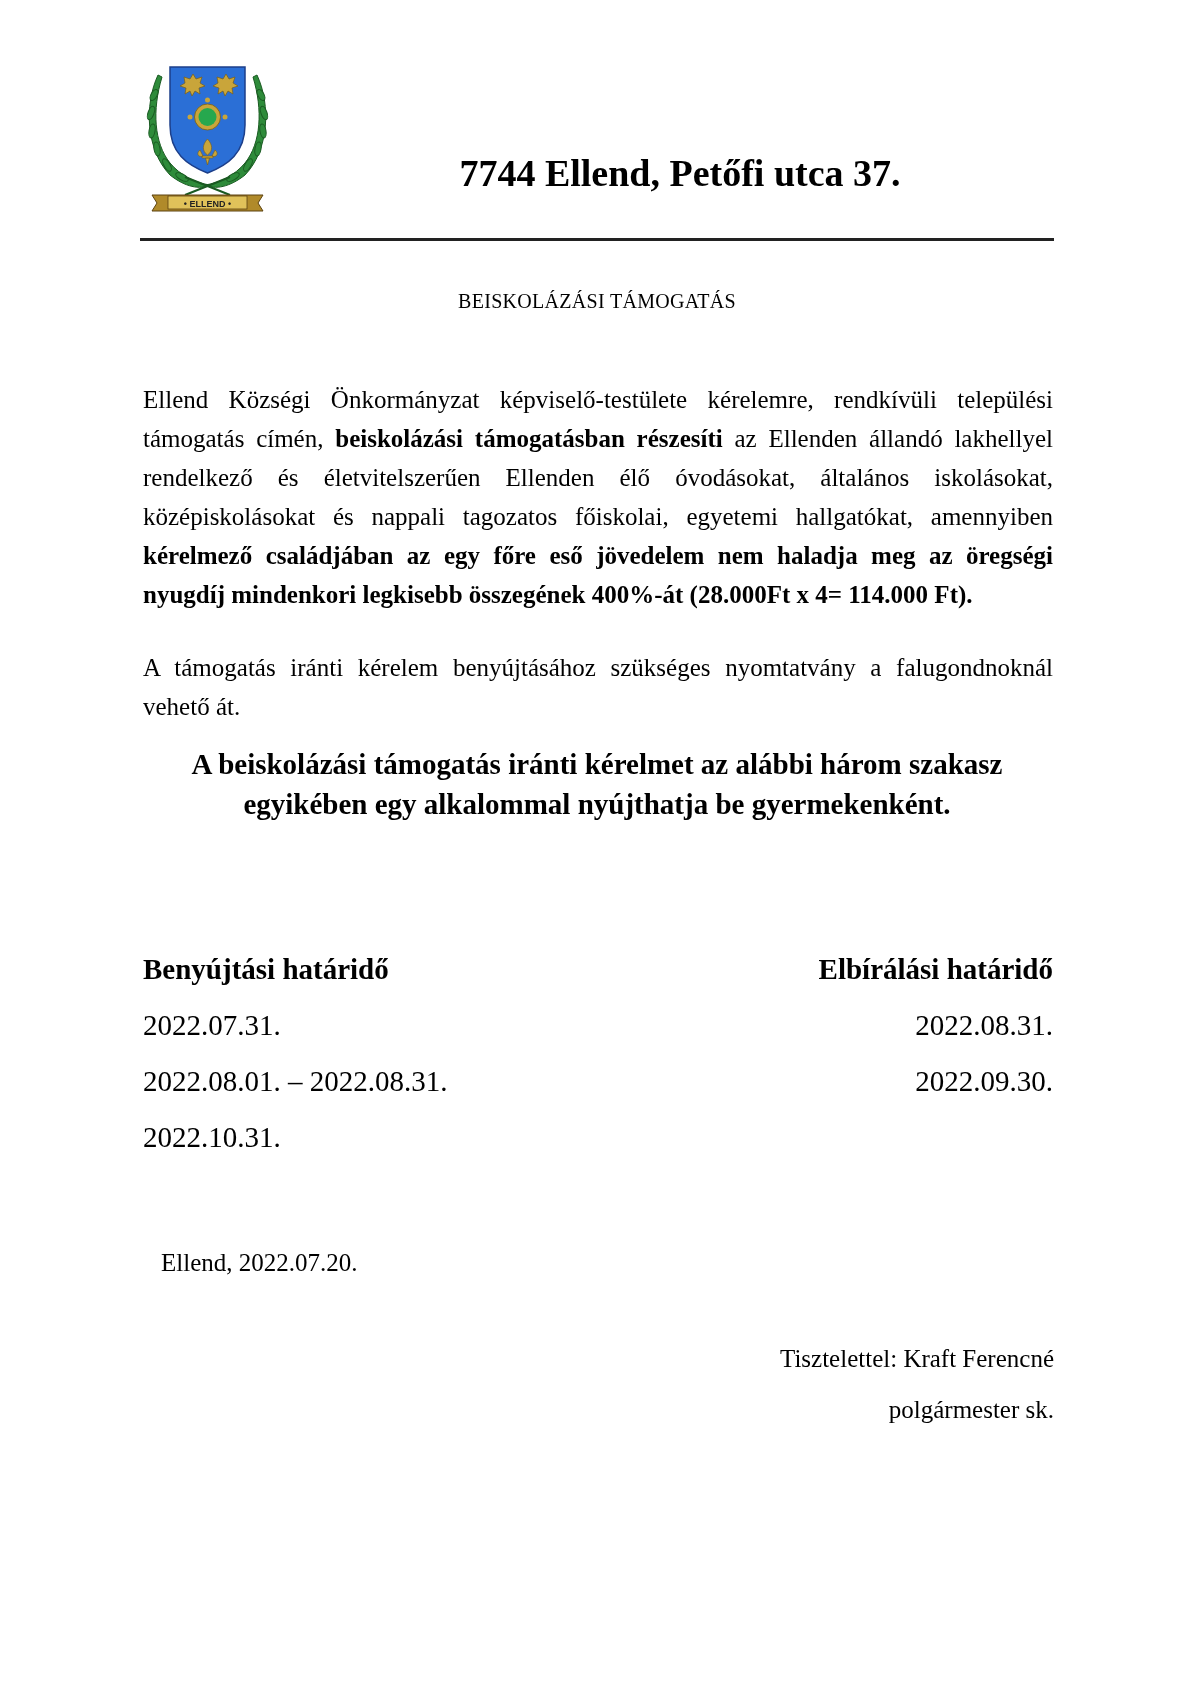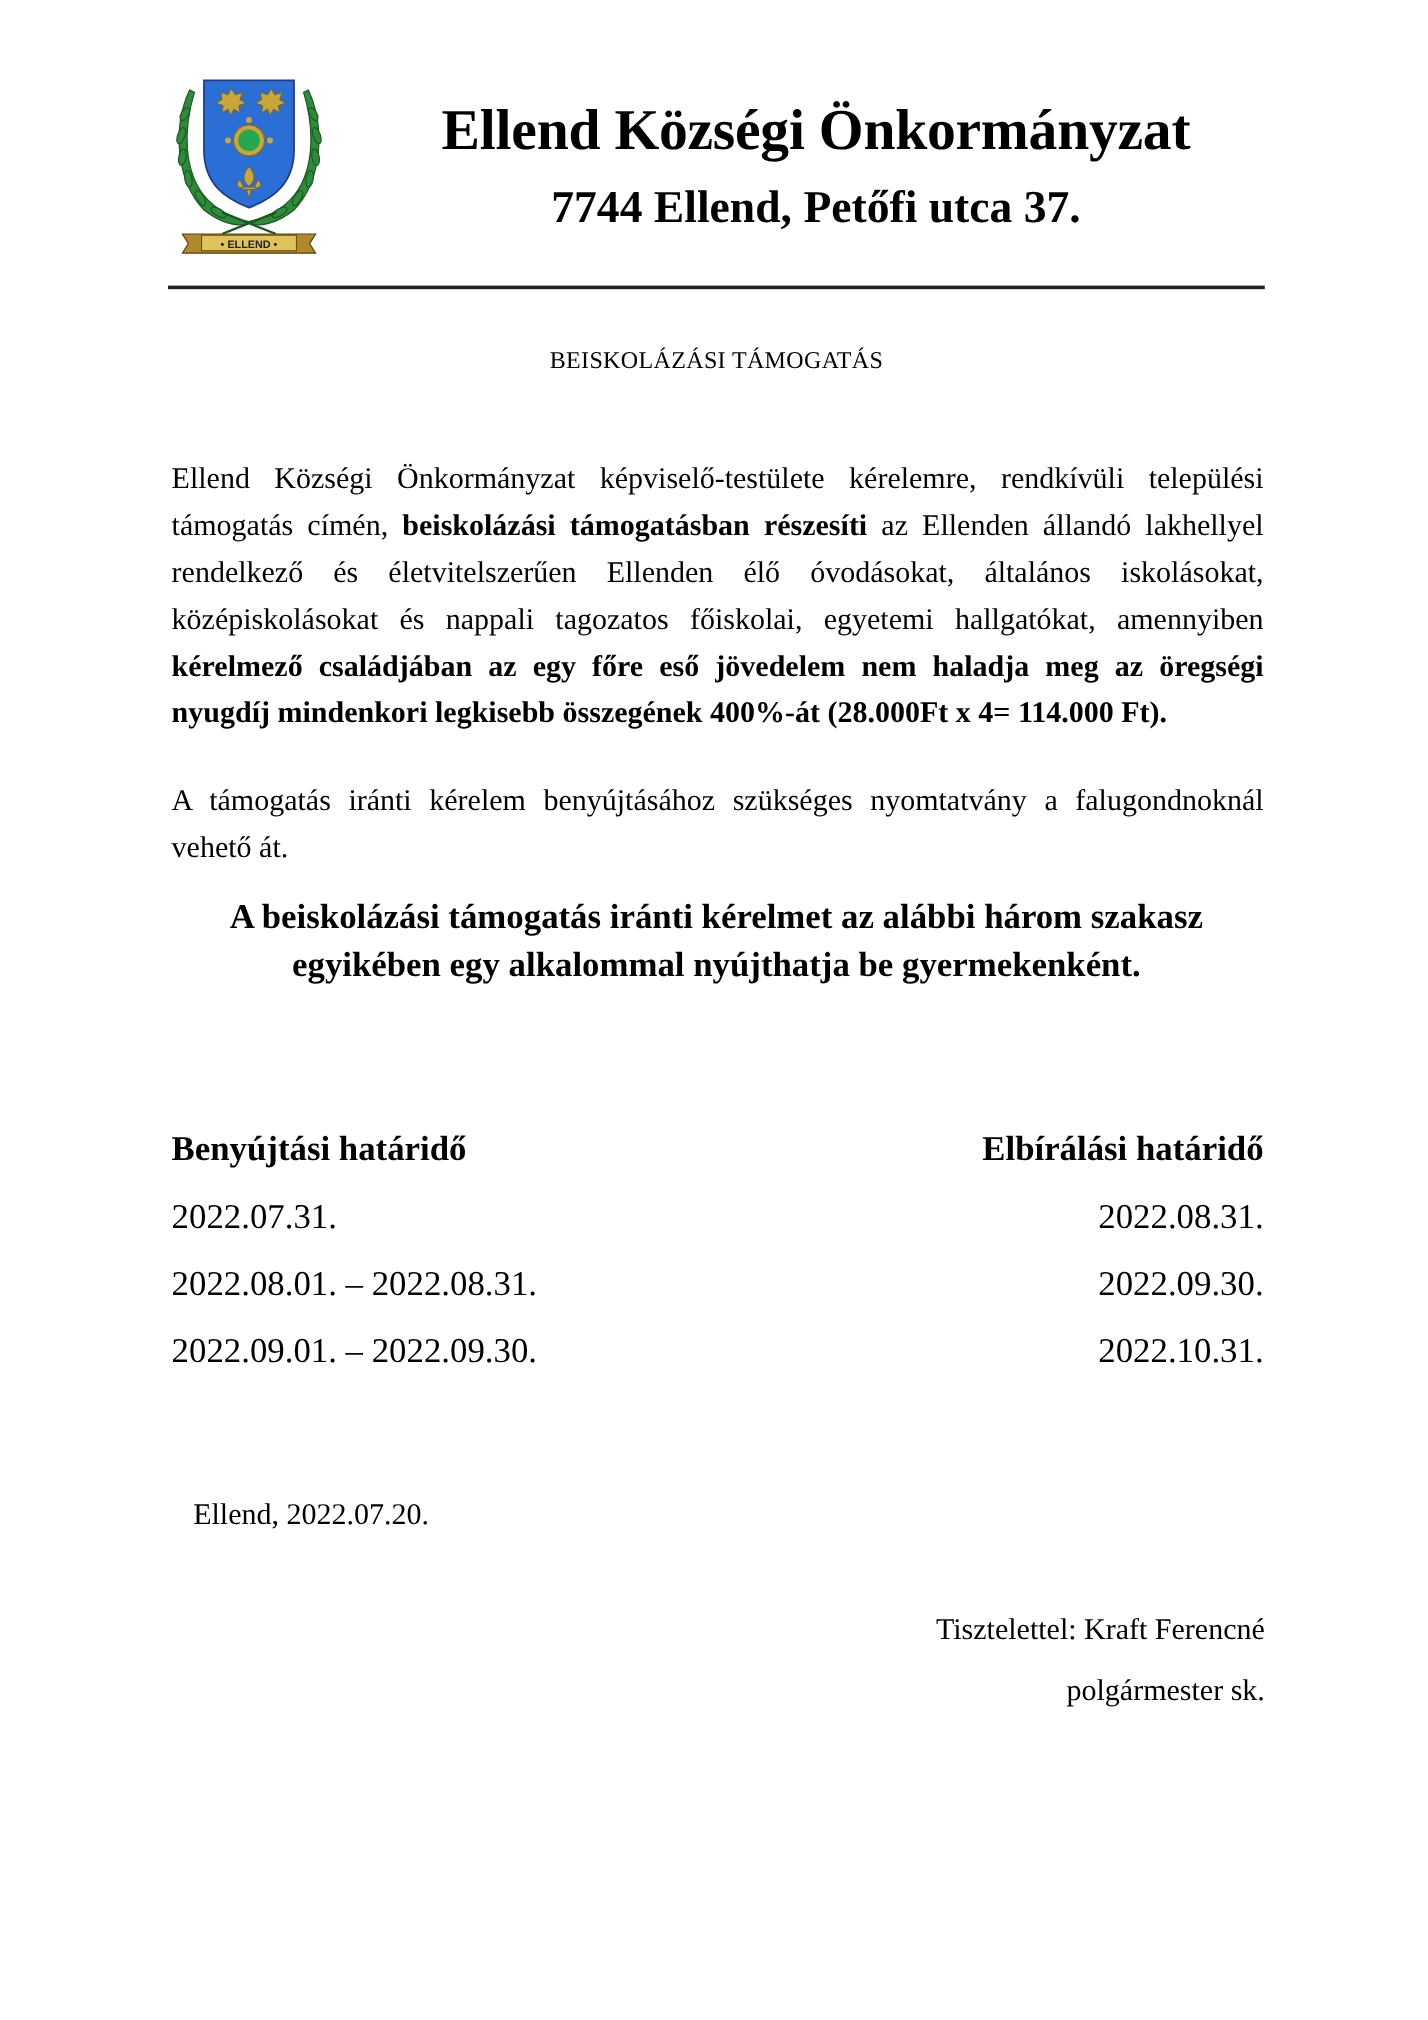--- a/index.html
+++ b/index.html
@@ -14,21 +14,21 @@
   .rule { position: absolute; left: 140px; width: 914px; top: 238px; height: 0; border-top: 3px solid #222; }
   .doc-title { position: absolute; left: 140px; width: 914px; top: 290px; text-align: center;
                font-weight: normal; font-size: 20px; letter-spacing: 0.3px; }
   .body-text { position: absolute; left: 143px; width: 910px; font-size: 25px; line-height: 39px;
                text-align: justify; text-align-last: left; }
   .p1 { top: 380px; }
   .p2 { top: 648px; }
   .callout { position: absolute; left: 140px; width: 914px; top: 744px; text-align: center;
              font-weight: bold; font-size: 29px; line-height: 40px; }
   .table { position: absolute; left: 143px; width: 910px; top: 930px; font-size: 29px; }
-  .table .row { display: flex; justify-content: space-between; height: 56px; align-items: center; font-family: Liberation Serif, serif; }
+  .table .row { display: flex; justify-content: space-between; height: 56px; align-items: flex-end; font-family: Liberation Serif, serif; }
   .table .head { font-weight: bold; height: 56px; }
   .table .right { text-align: right; }
   .place-date { position: absolute; left: 161px; top: 1249px; font-size: 25px; font-family: Liberation Serif, serif; }
   .sig1 { position: absolute; right: 136px; top: 1345px; font-size: 25px; text-align: right; }
   .sig2 { position: absolute; right: 136px; top: 1396px; font-size: 25px; }
   b { font-weight: bold; }
 </style>
 </head>
 <body>
 
@@ -69,21 +69,20 @@
 
     <path d="M67.5 84 C62 90 62 96 67.5 100 C73 96 73 90 67.5 84 Z M60 95 C56 98 58 103 63 101 Z M75 95 C79 98 77 103 72 101 Z M62 101 H73 V103 H62 Z M65.5 103 L67.5 110 L69.5 103 Z" fill="#c9a53a" stroke="#7a5e14" stroke-width="0.6"></path>
 
     <path d="M45 122 L90 140 M90 122 L45 140" stroke="#1a5a22" stroke-width="2"></path>
 
     <path d="M12 140 H123 L118 148 L123 156 H12 L17 148 Z" fill="#b08a2a" stroke="#5c4210" stroke-width="1"></path>
     <rect x="28" y="141" width="79" height="13" fill="#e0c25a" stroke="#5c4210" stroke-width="0.8"></rect>
     <text x="67.5" y="151.5" text-anchor="middle" font-family="Liberation Sans, sans-serif" font-weight="bold" font-size="9" fill="#222">• ELLEND •</text>
   </svg>
 
-  <div class="header-title">Ellend Községi Önkormányzat</div>
   <div class="header-address">7744 Ellend, Petőfi utca 37.</div>
 
   <div class="rule"></div>
 
   <div class="doc-title">BEISKOLÁZÁSI TÁMOGATÁS</div>
 
   <div class="body-text p1"><span>Ellend Községi Önkormányzat képviselő-testülete kérelemre, rendkívüli települési támogatás címén, </span><b>beiskolázási támogatásban részesíti</b><span> az Ellenden állandó lakhellyel rendelkező és életvitelszerűen Ellenden élő óvodásokat, általános iskolásokat, középiskolásokat és nappali tagozatos főiskolai, egyetemi hallgatókat, amennyiben </span><b>kérelmező családjában az egy főre eső jövedelem nem haladja meg az öregségi nyugdíj mindenkori legkisebb összegének 400%-át (28.000Ft x 4= 114.000 Ft).</b></div>
 
   <div class="body-text p2">A támogatás iránti kérelem benyújtásához szükséges nyomtatvány a falugondnoknál vehető át.</div>
 
@@ -96,21 +95,20 @@
     </div>
     <div class="row">
       <span>2022.07.31.</span>
       <span class="right">2022.08.31.</span>
     </div>
     <div class="row">
       <span>2022.08.01. – 2022.08.31.</span>
       <span class="right">2022.09.30.</span>
     </div>
     <div class="row">
-      <span>2022.09.01. – 2022.09.30.</span>
       <span class="right">2022.10.31.</span>
     </div>
   </div>
 
   <div class="place-date">Ellend, 2022.07.20.</div>
   <div class="sig1">Tisztelettel: Kraft Ferencné</div>
   <div class="sig2">polgármester sk.</div>
 
 </div>
 

